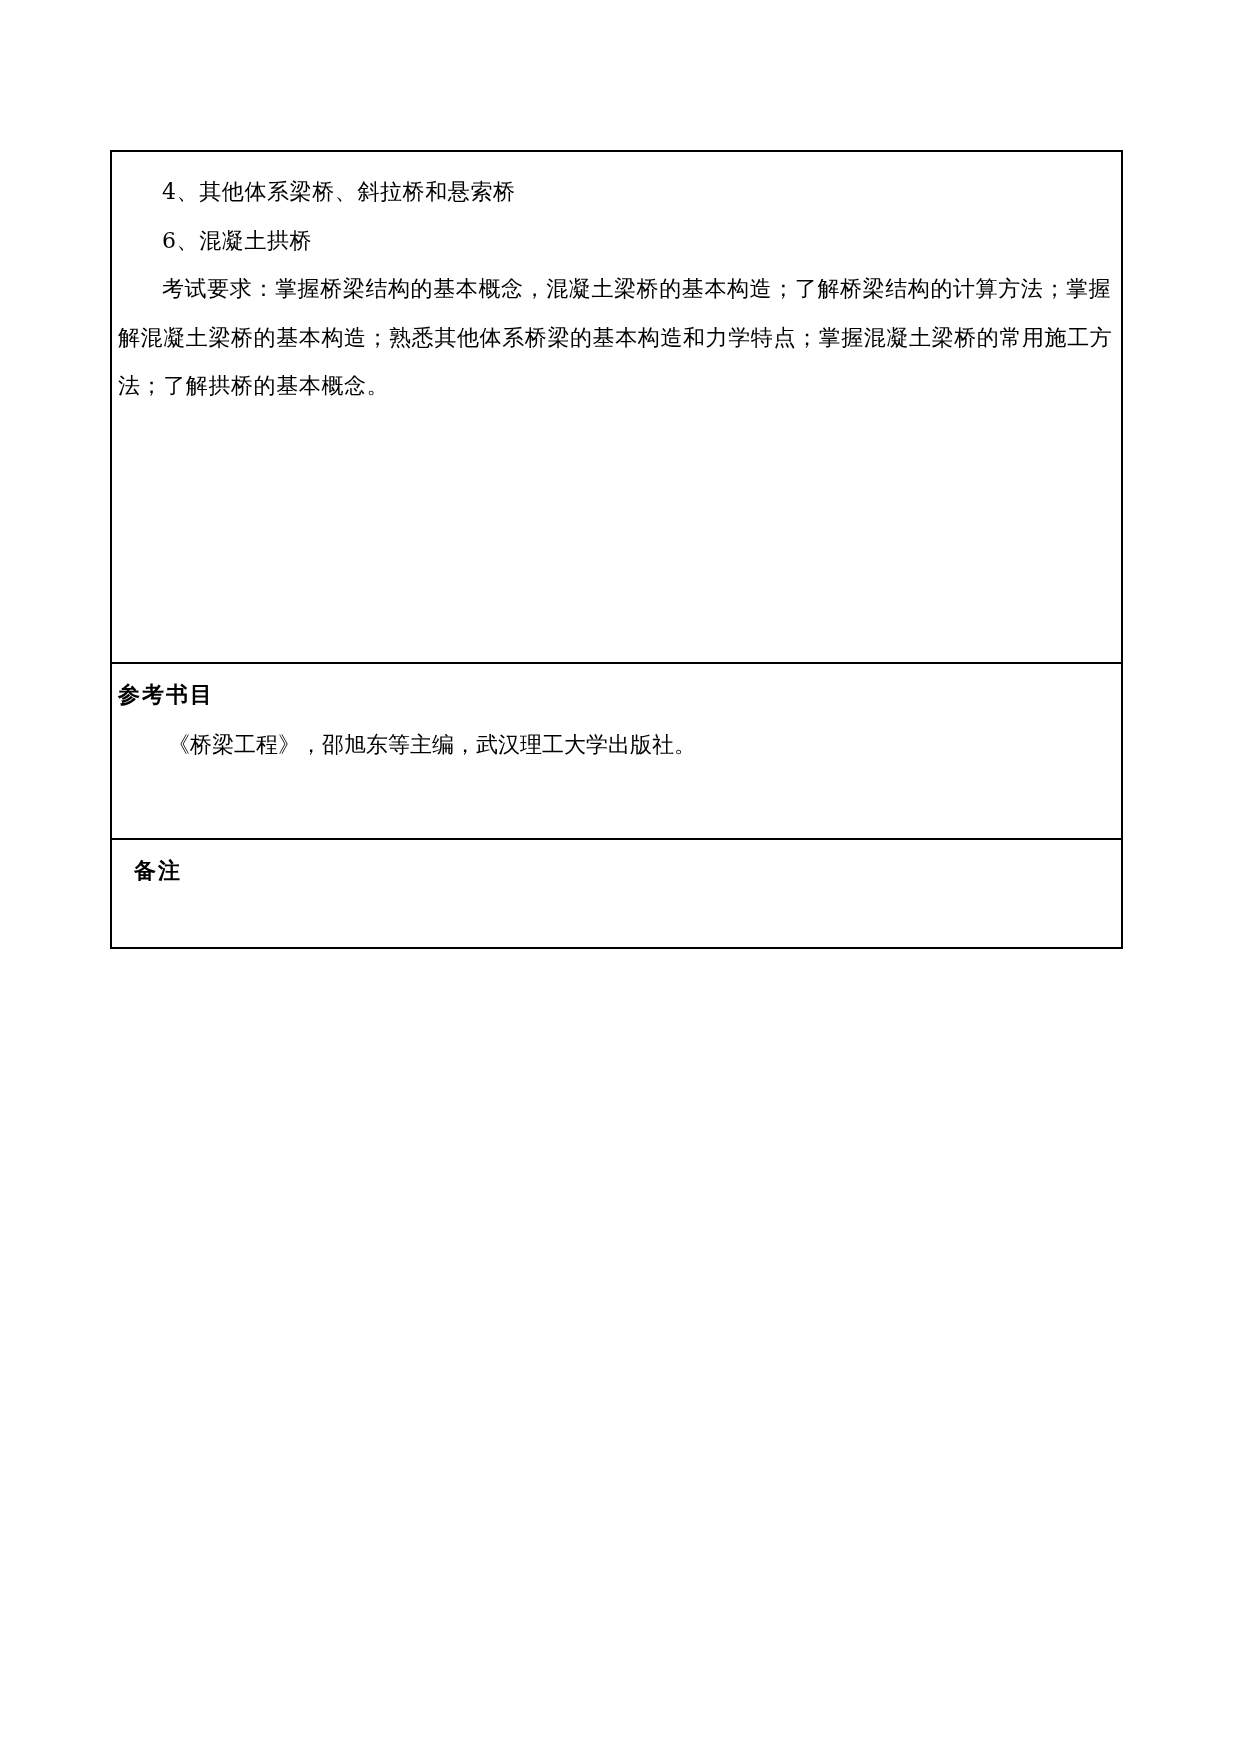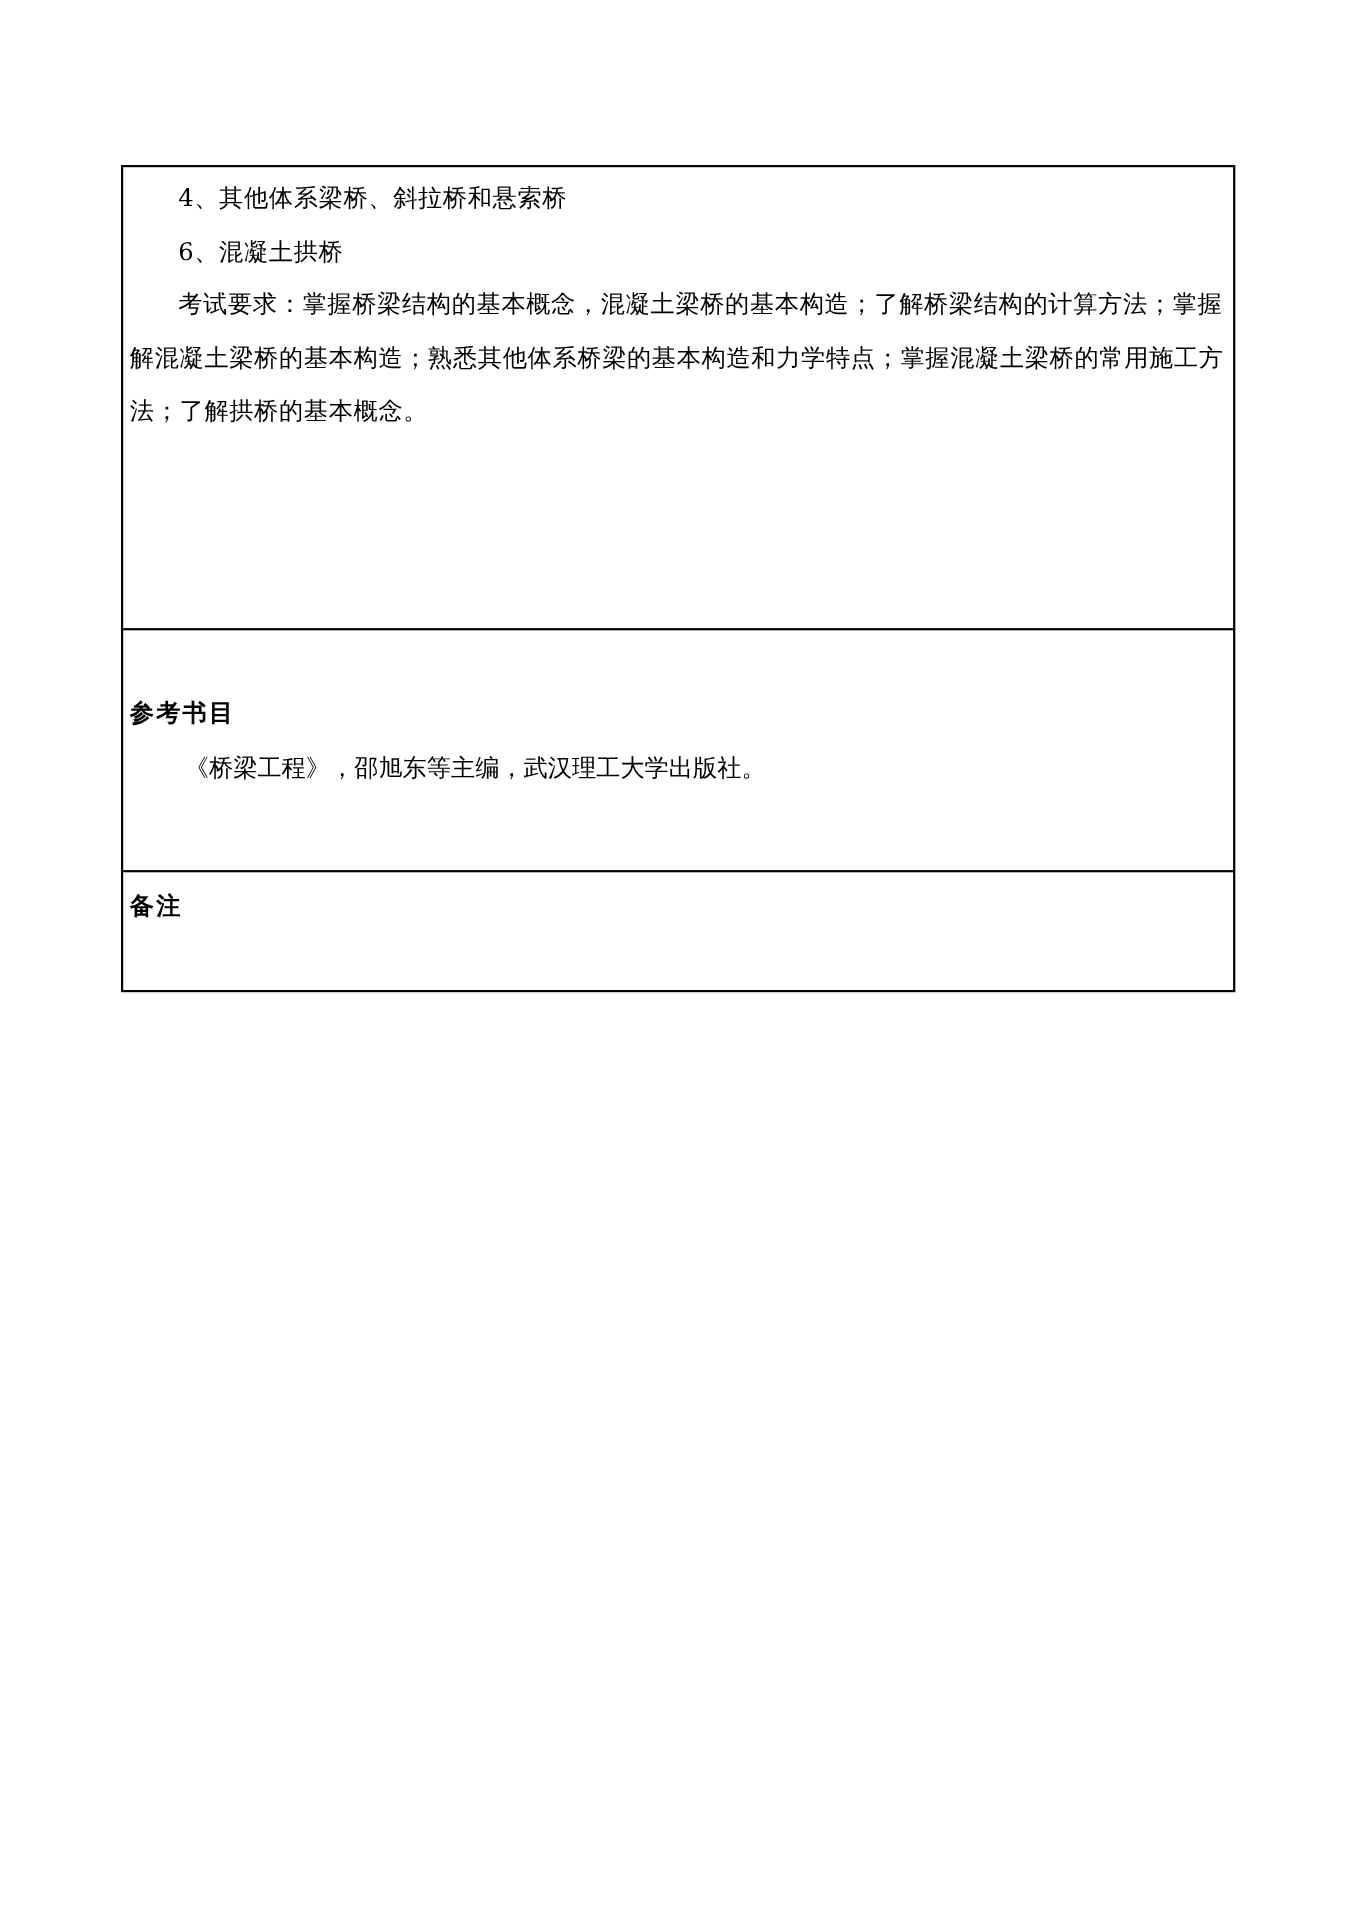--- a/index.html
+++ b/index.html
@@ -1,22 +1,22 @@
 <!DOCTYPE html>
 <html><head>
 <meta charset="utf-8">
 <style>
   html, body { margin: 0; padding: 0; background: #ffffff; }
   body { width: 1240px; height: 1754px; position: relative; font-family: "DejaVu Serif", "Liberation Serif", serif; color: #000; }
   .table { position: absolute; left: 110px; top: 150px; width: 1013px; border: 2px solid #000; box-sizing: border-box; }
   .cell { border-bottom: 2px solid #000; box-sizing: border-box; }
   .cell:last-child { border-bottom: none; }
-  .c1 { height: 421px; padding-top: 5px; }
-  .c2 { height: 176px; margin-top: 44px; }
-  .c3 { height: 107px; }
+  .c1 { height: 512px; padding-top: 16px; }
+  .c2 { height: 176px; }
+  .c3 { height: 107px; padding-left: 16px; }
   .p { font-size: 22px; line-height: 48.5px; margin: 0; padding: 0 6px 0 6px; letter-spacing: 0.6px; }
   .indent { text-indent: 44px; }
   .head { font-size: 22px; font-weight: bold; padding: 16px 6px 0 6px; margin: 0; letter-spacing: 2px; }
   .book { font-size: 22px; margin: 20px 0 0 0; padding: 0 6px; text-indent: 50px; font-family: Liberation Serif, serif; }
 </style>
 </head>
 <body>
 
 <div class="table">
   <div class="cell c1">

